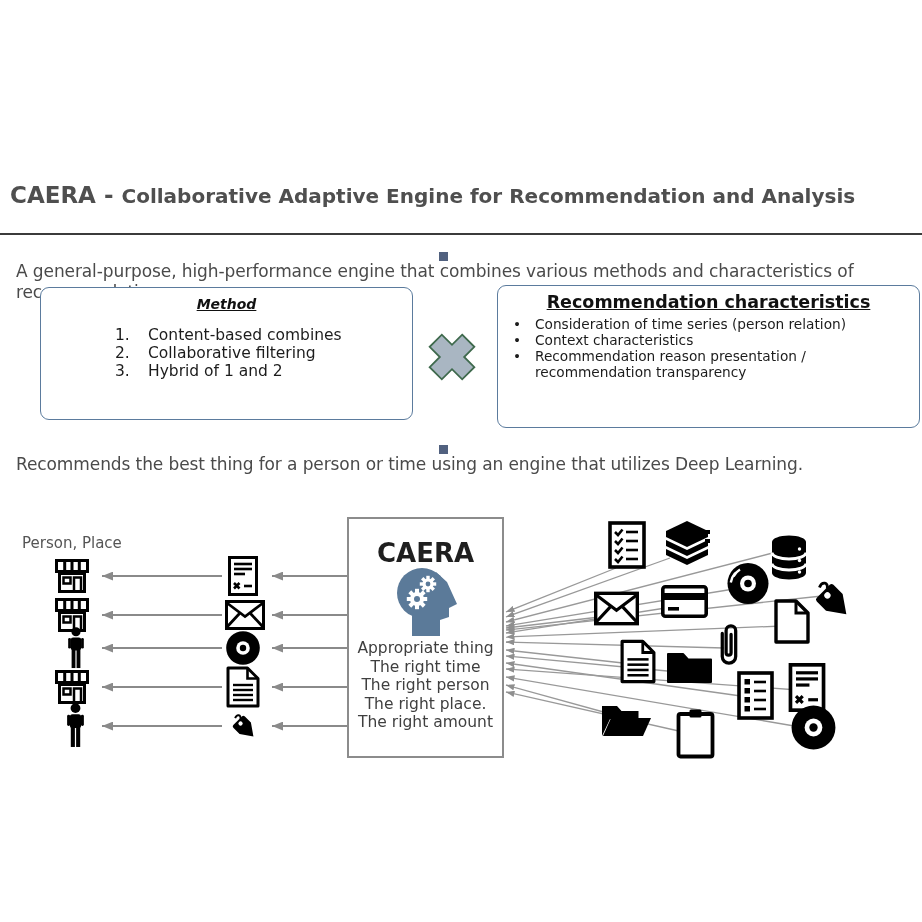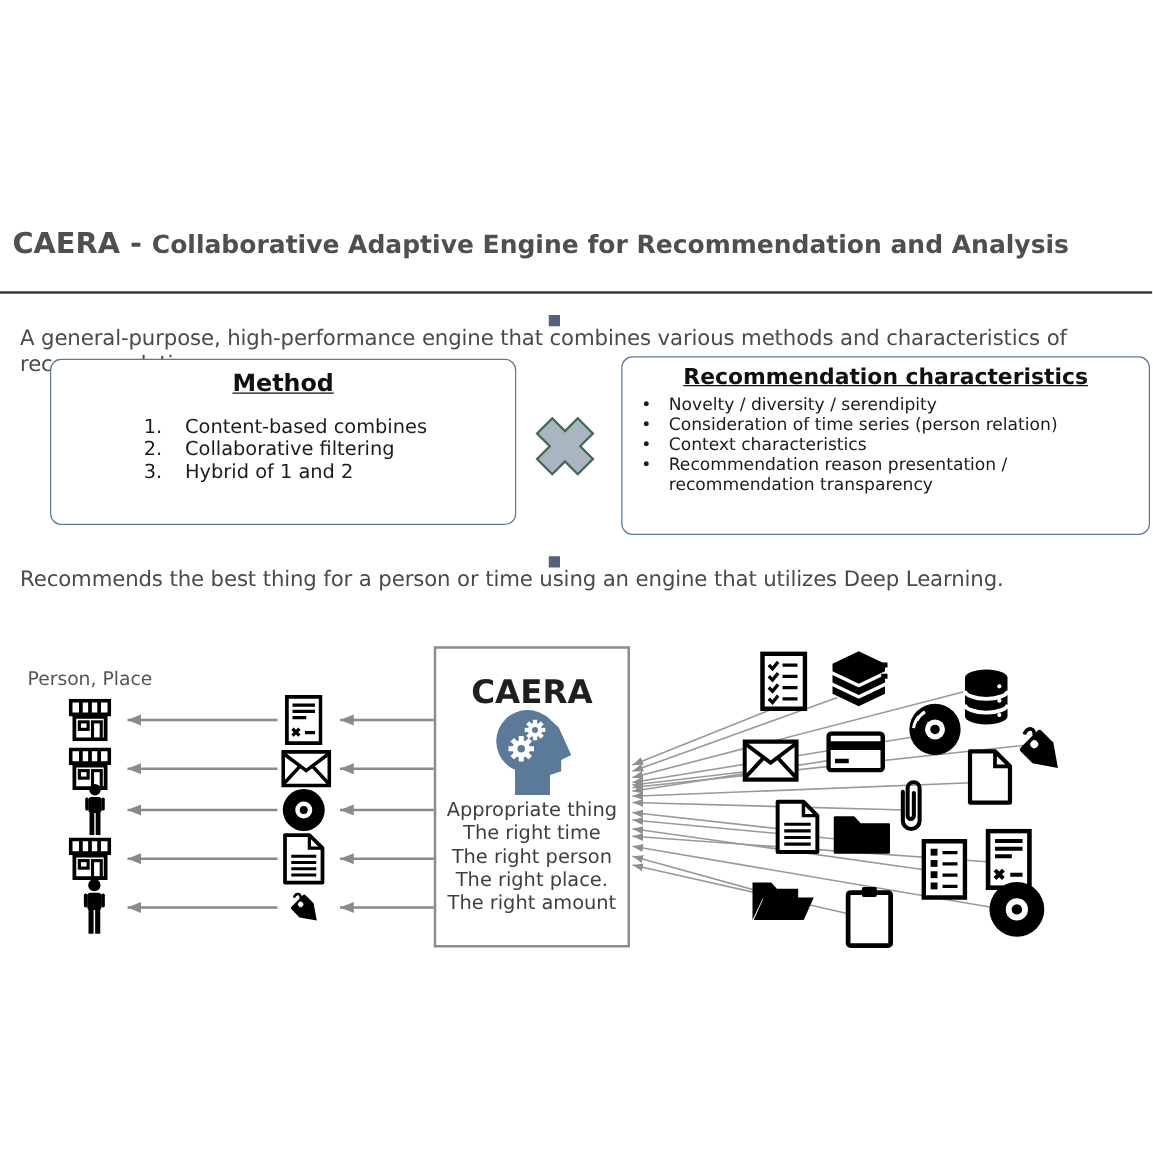--- a/index.html
+++ b/index.html
@@ -11,21 +11,21 @@
   .title-rule{position:absolute;left:0;top:233px;width:922px;border-top:2.5px solid #3b3b3b;}
   .bullet-row{position:absolute;left:16px;display:flex;align-items:center;flex-direction:column;}
   .bullet-row .sq{width:9px;height:9px;background:#51617f;margin-top:6px;margin-right:11px;flex:0 0 9px;}
   .bullet-row .btxt{font-size:17px;line-height:21px;color:#4a4a4a;width:866px;letter-spacing:-0.1px;}
   .b1{top:246px;}
   .b2{top:439px;}
   .box{position:absolute;border:1.6px solid #5b7b9d;border-radius:9px;background:#fff;box-sizing:border-box;}
   .method-box{left:40px;top:287px;width:373px;height:133px;}
   .char-box{left:497px;top:285px;width:423px;height:143px;}
   .box-title{text-align:center;font-weight:bold;text-decoration:underline;color:#111;}
-  .method-box .box-title{font-size:19px;margin-top:8px;}
+  .method-box .box-title{font-size:14px;margin-top:8px;font-style:italic;}
   .char-box .box-title{font-size:17.5px;margin-top:6px;text-decoration:underline;}
   .m-list{margin-top:15px;margin-left:74px;font-size:15.5px;line-height:17.8px;color:#1c1c1c;}
   .m-row{display:flex;}
   .m-num{width:33px;flex:0 0 33px;}
   .c-list{list-style:none;margin:5px 0 0 0;padding:0;font-size:13.7px;line-height:15.9px;color:#1c1c1c;}
   .c-list li{position:relative;padding-left:37px;padding-right:8px;}
   .c-list li::before{content:"\2022";position:absolute;left:15px;top:0;}
   .x-wrap{position:absolute;left:417px;top:322px;}
   .diagram{position:absolute;left:0;top:490px;}
 </style>
@@ -64,21 +64,20 @@
 
   <div class="x-wrap">
     <svg width="70" height="70" viewBox="0 0 70 70">
       <polygon transform="translate(35,35) rotate(45)" points="-8.6,-23 8.6,-23 8.6,-8.6 23,-8.6 23,8.6 8.6,8.6 8.6,23 -8.6,23 -8.6,8.6 -23,8.6 -23,-8.6 -8.6,-8.6" fill="#a9b6c2" stroke="#3f6a4d" stroke-width="1.8"></polygon>
     </svg>
   </div>
 
   <div class="box char-box">
     <div class="box-title">Recommendation characteristics</div>
     <ul class="c-list">
-      <li>Novelty / diversity / serendipity</li>
       <li>Consideration of time series (person relation)</li>
       <li>Context characteristics</li>
       <li>Recommendation reason presentation / recommendation transparency</li>
     </ul>
   </div>
 
   <div class="bullet-row b2">
     <span class="sq"></span>
     <span class="btxt">Recommends the best thing for a person or time using an engine that utilizes Deep Learning.</span>
   </div>

